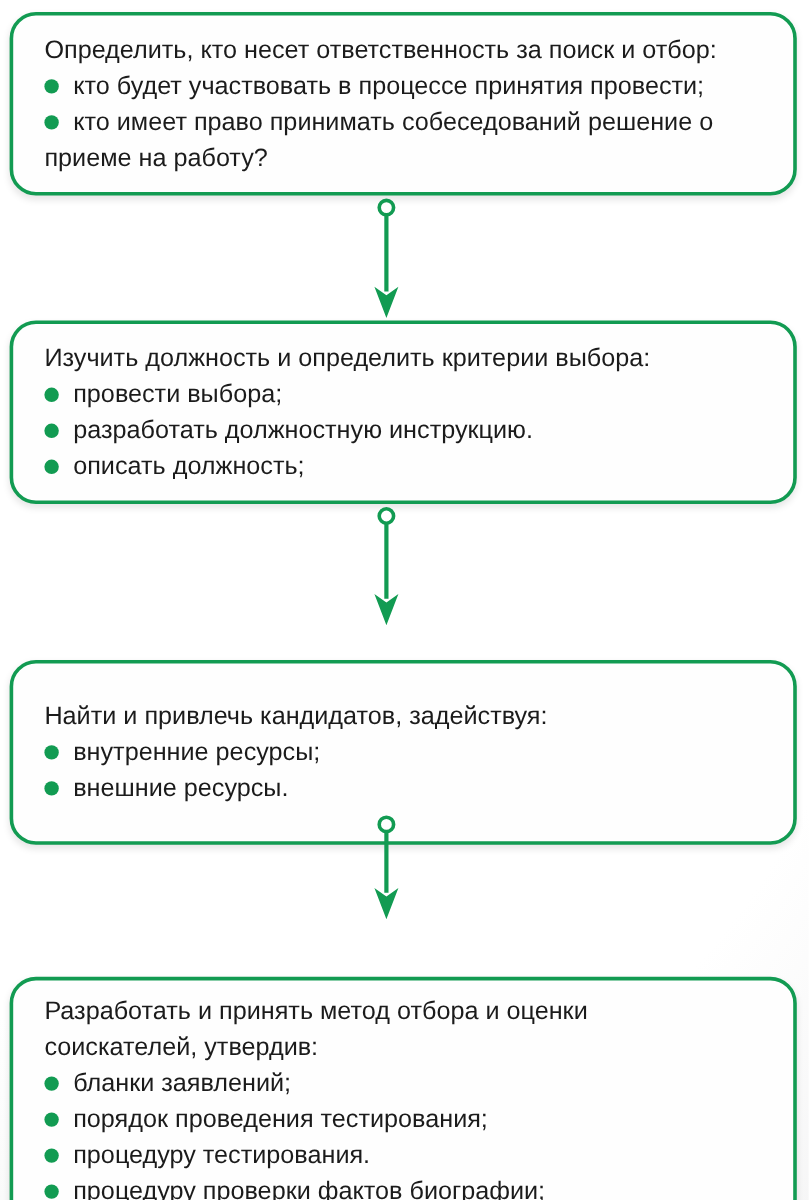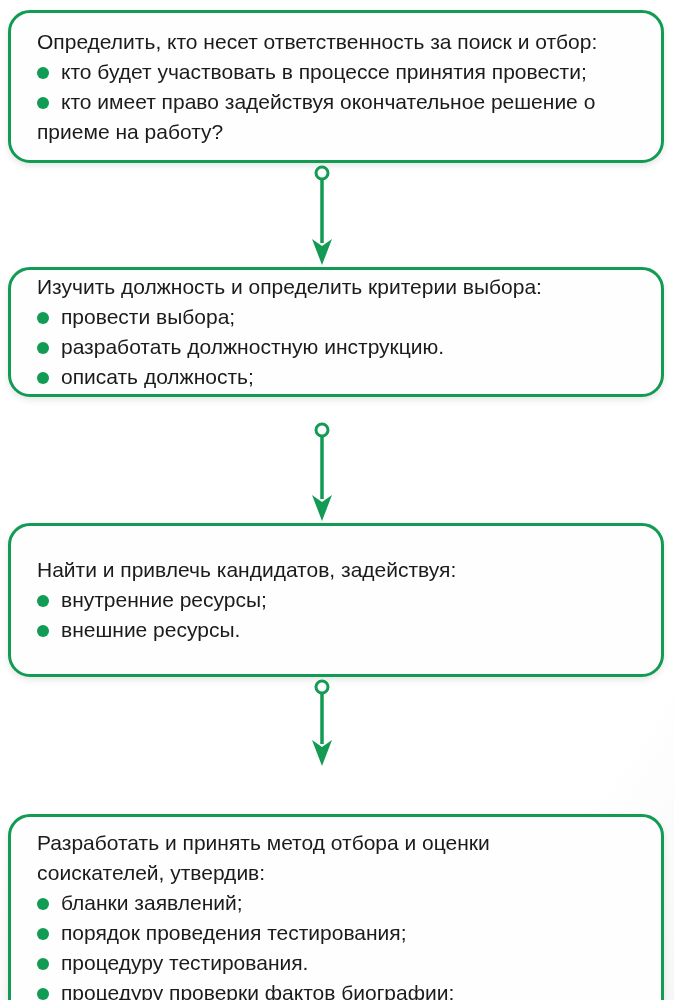--- a/index.html
+++ b/index.html
@@ -23,22 +23,22 @@
     box-shadow: 0 3px 6px rgba(0,0,0,0.10);
     display: flex;
     flex-direction: column;
     justify-content: center;
     padding: 2px 12px 2px 26px;
     color: #1b1b1b;
     font-size: 21px;
     line-height: 30px;
   }
   .box-1 { top: 10px;  height: 153px; }
-  .box-2 { top: 267px; height: 130px; }
-  .box-3 { top: 523px; height: 154px; }
+  .box-2 { top: 267px; height: 153px; }
+  .box-3 { top: 550px; height: 154px; }
   .box-4 { top: 814px; height: 207px; }
   .title { }
   .title-narrow { max-width: 540px; }
   .item { }
   .dot {
     display: inline-block;
     width: 12px; height: 12px;
     border-radius: 50%;
     background: #129b52;
     margin-right: 12px;
@@ -55,21 +55,21 @@
   .conn-3 { top: 678px; height: 88px; }
 </style>
 </head>
 <body>
 
 <div class="page">
 
   <div class="box box-1">
     <div class="title">Определить, кто несет ответственность за поиск и отбор:</div>
     <div class="item"><span class="dot"></span><span>кто будет участвовать в процессе принятия провести;</span></div>
-    <div class="item"><span class="dot"></span><span>кто имеет право задействуя окончательное решение о приеме на работу?</span></div>
+    <div class="item"><span class="dot"></span><span>кто имеет право принимать собеседований решение о приеме на работу?</span></div>
   </div>
 
   <svg class="connector conn-1" viewBox="0 0 30 101">
     <circle cx="15" cy="9" r="6" fill="#ffffff" stroke="#129b52" stroke-width="3"></circle>
     <line x1="15" y1="15" x2="15" y2="79" stroke="#129b52" stroke-width="3.5"></line>
     <polygon points="15,101 5,75 15,82 25,75" fill="#129b52"></polygon>
   </svg>
 
   <div class="box box-2">
     <div class="title">Изучить должность и определить критерии выбора:</div>

